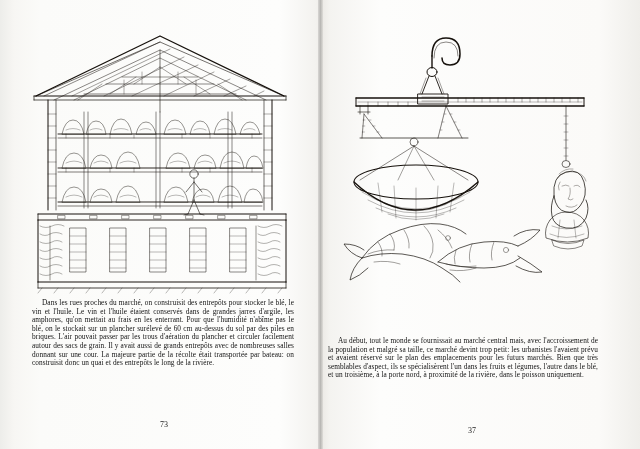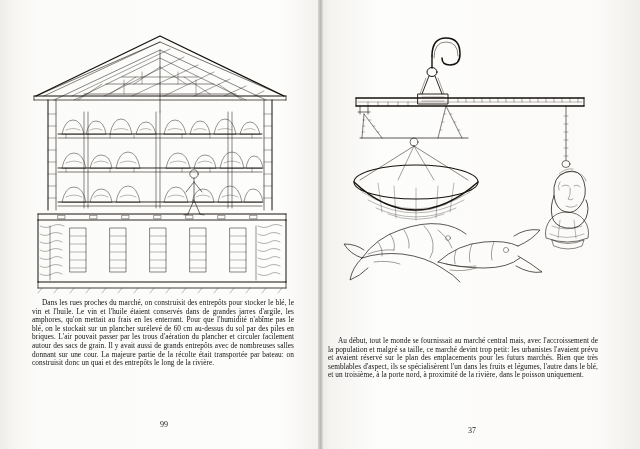--- a/index.html
+++ b/index.html
@@ -250,21 +250,21 @@
           </g>
 
         </g>
       </svg>
     </div>
 
     <div class="caption-block left-caption">
       <p>Dans les rues proches du marché, on construisit des entrepôts pour stocker le blé, le vin et l'huile. Le vin et l'huile étaient conservés dans de grandes jarres d'argile, les amphores, qu'on mettait au frais en les enterrant. Pour que l'humidité n'abîme pas le blé, on le stockait sur un plancher surélevé de 60 cm au-dessus du sol par des piles en briques. L'air pouvait passer par les trous d'aération du plancher et circuler facilement autour des sacs de grain. Il y avait aussi de grands entrepôts avec de nombreuses salles donnant sur une cour. La majeure partie de la récolte était transportée par bateau: on construisit donc un quai et des entrepôts le long de la rivière.</p>
     </div>
 
-    <div class="folio left-folio">99</div>
+    <div class="folio left-folio">73</div>
   </div>
 
   <div class="page page-right">
 
     <div class="figure-area" style="position:absolute; left:14px; top:20px; width:280px; height:290px;">
       <svg width="280" height="290" viewBox="0 0 280 290">
         <g stroke="#16110c" stroke-width="0.85" fill="none" stroke-linecap="round" stroke-linejoin="round">
 
           <path d="M94 36 q0 -18 14 -18 q14 0 14 16 q0 11 -10 11 q-8 0 -8 -7" stroke-width="1.5"></path>
           <path d="M96 38 q0 -16 12 -16 q12 0 12 14" stroke-width="0.5"></path>

